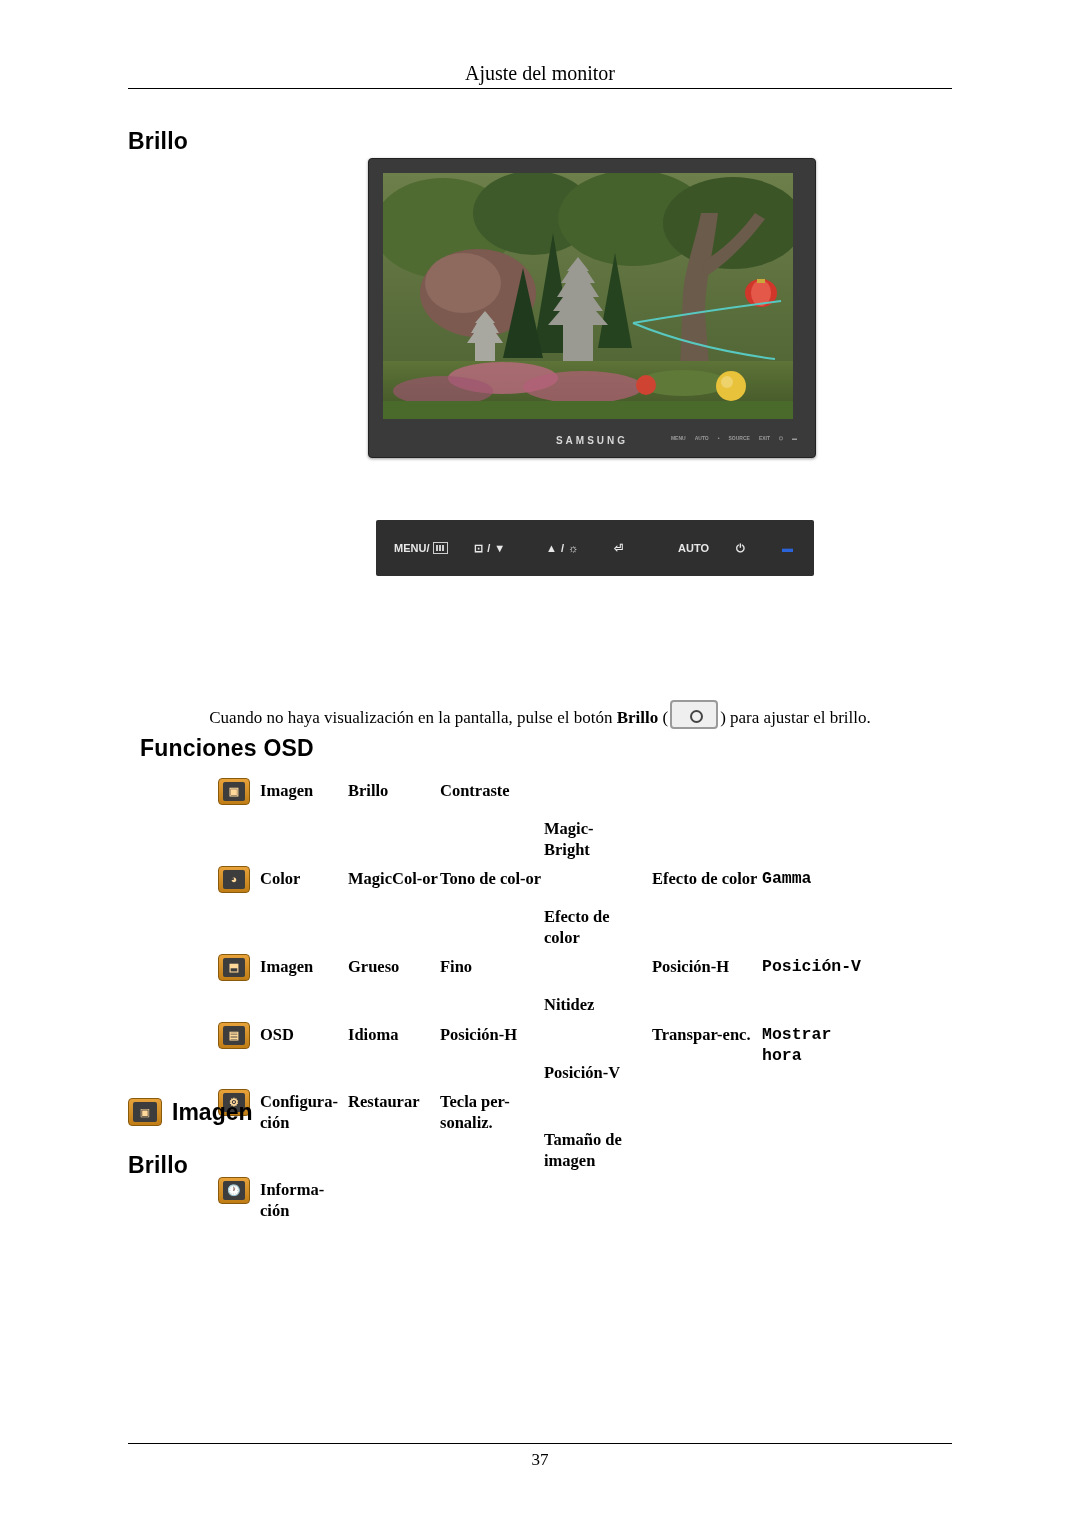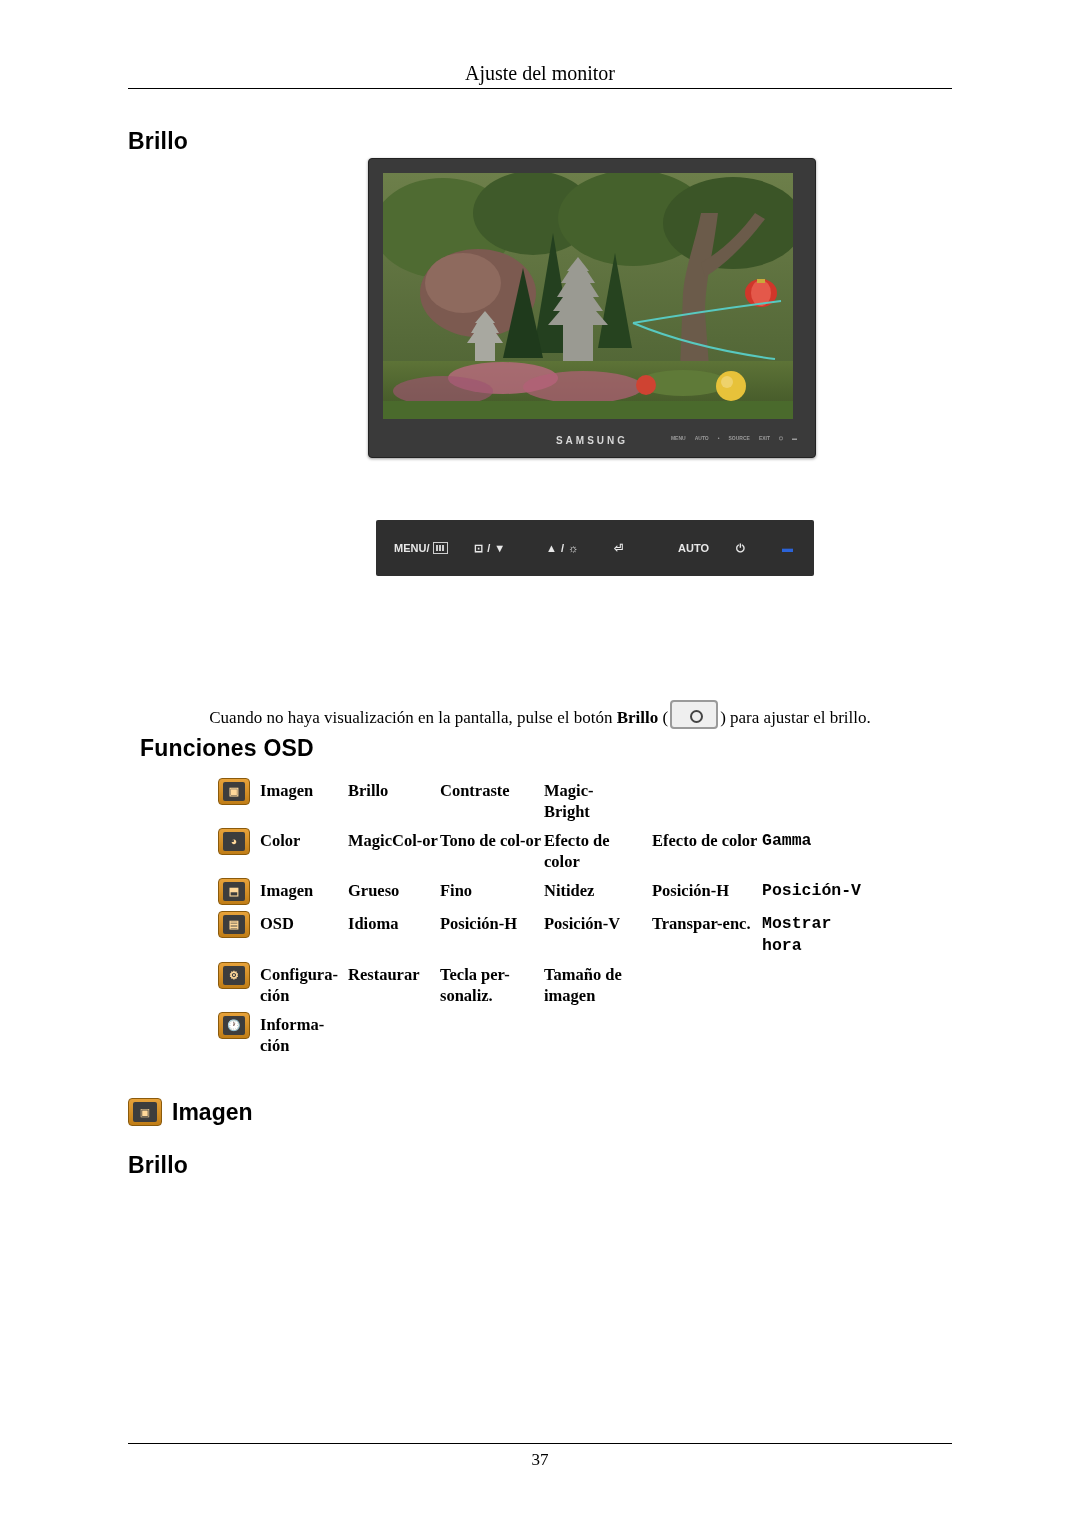--- a/index.html
+++ b/index.html
@@ -122,21 +122,21 @@
   .osd-icon .inner {
     position:absolute; left:4px; top:3px; right:4px; bottom:3px;
     background:#3d3d3d; border-radius:2px;
     display:flex; align-items:center; justify-content:center;
     color:#ffd89a; font-size:11px; line-height:1;
   }
   .osd-cell { line-height:1.28; }
   .c0 { width:88px; }
   .c1 { width:92px; }
   .c2 { width:104px; }
-  .c3 { width:88px; }
+  .c3 { width:88px;margin-top:38px; }
   .c4 { width:110px;margin-left:20px; }
   .c5 { width:110px;font-family:Liberation Mono, monospace; }
 
   
   .imagen-head {
     position:absolute; left:128px; top:1098px; display:flex; align-items:center; gap:10px;
   }
   .imagen-head .osd-icon { width:32px; height:26px; flex:0 0 32px; margin:0; }
   .imagen-head h2 {
     position:static; font-family:"Liberation Sans", sans-serif; font-weight:bold;

